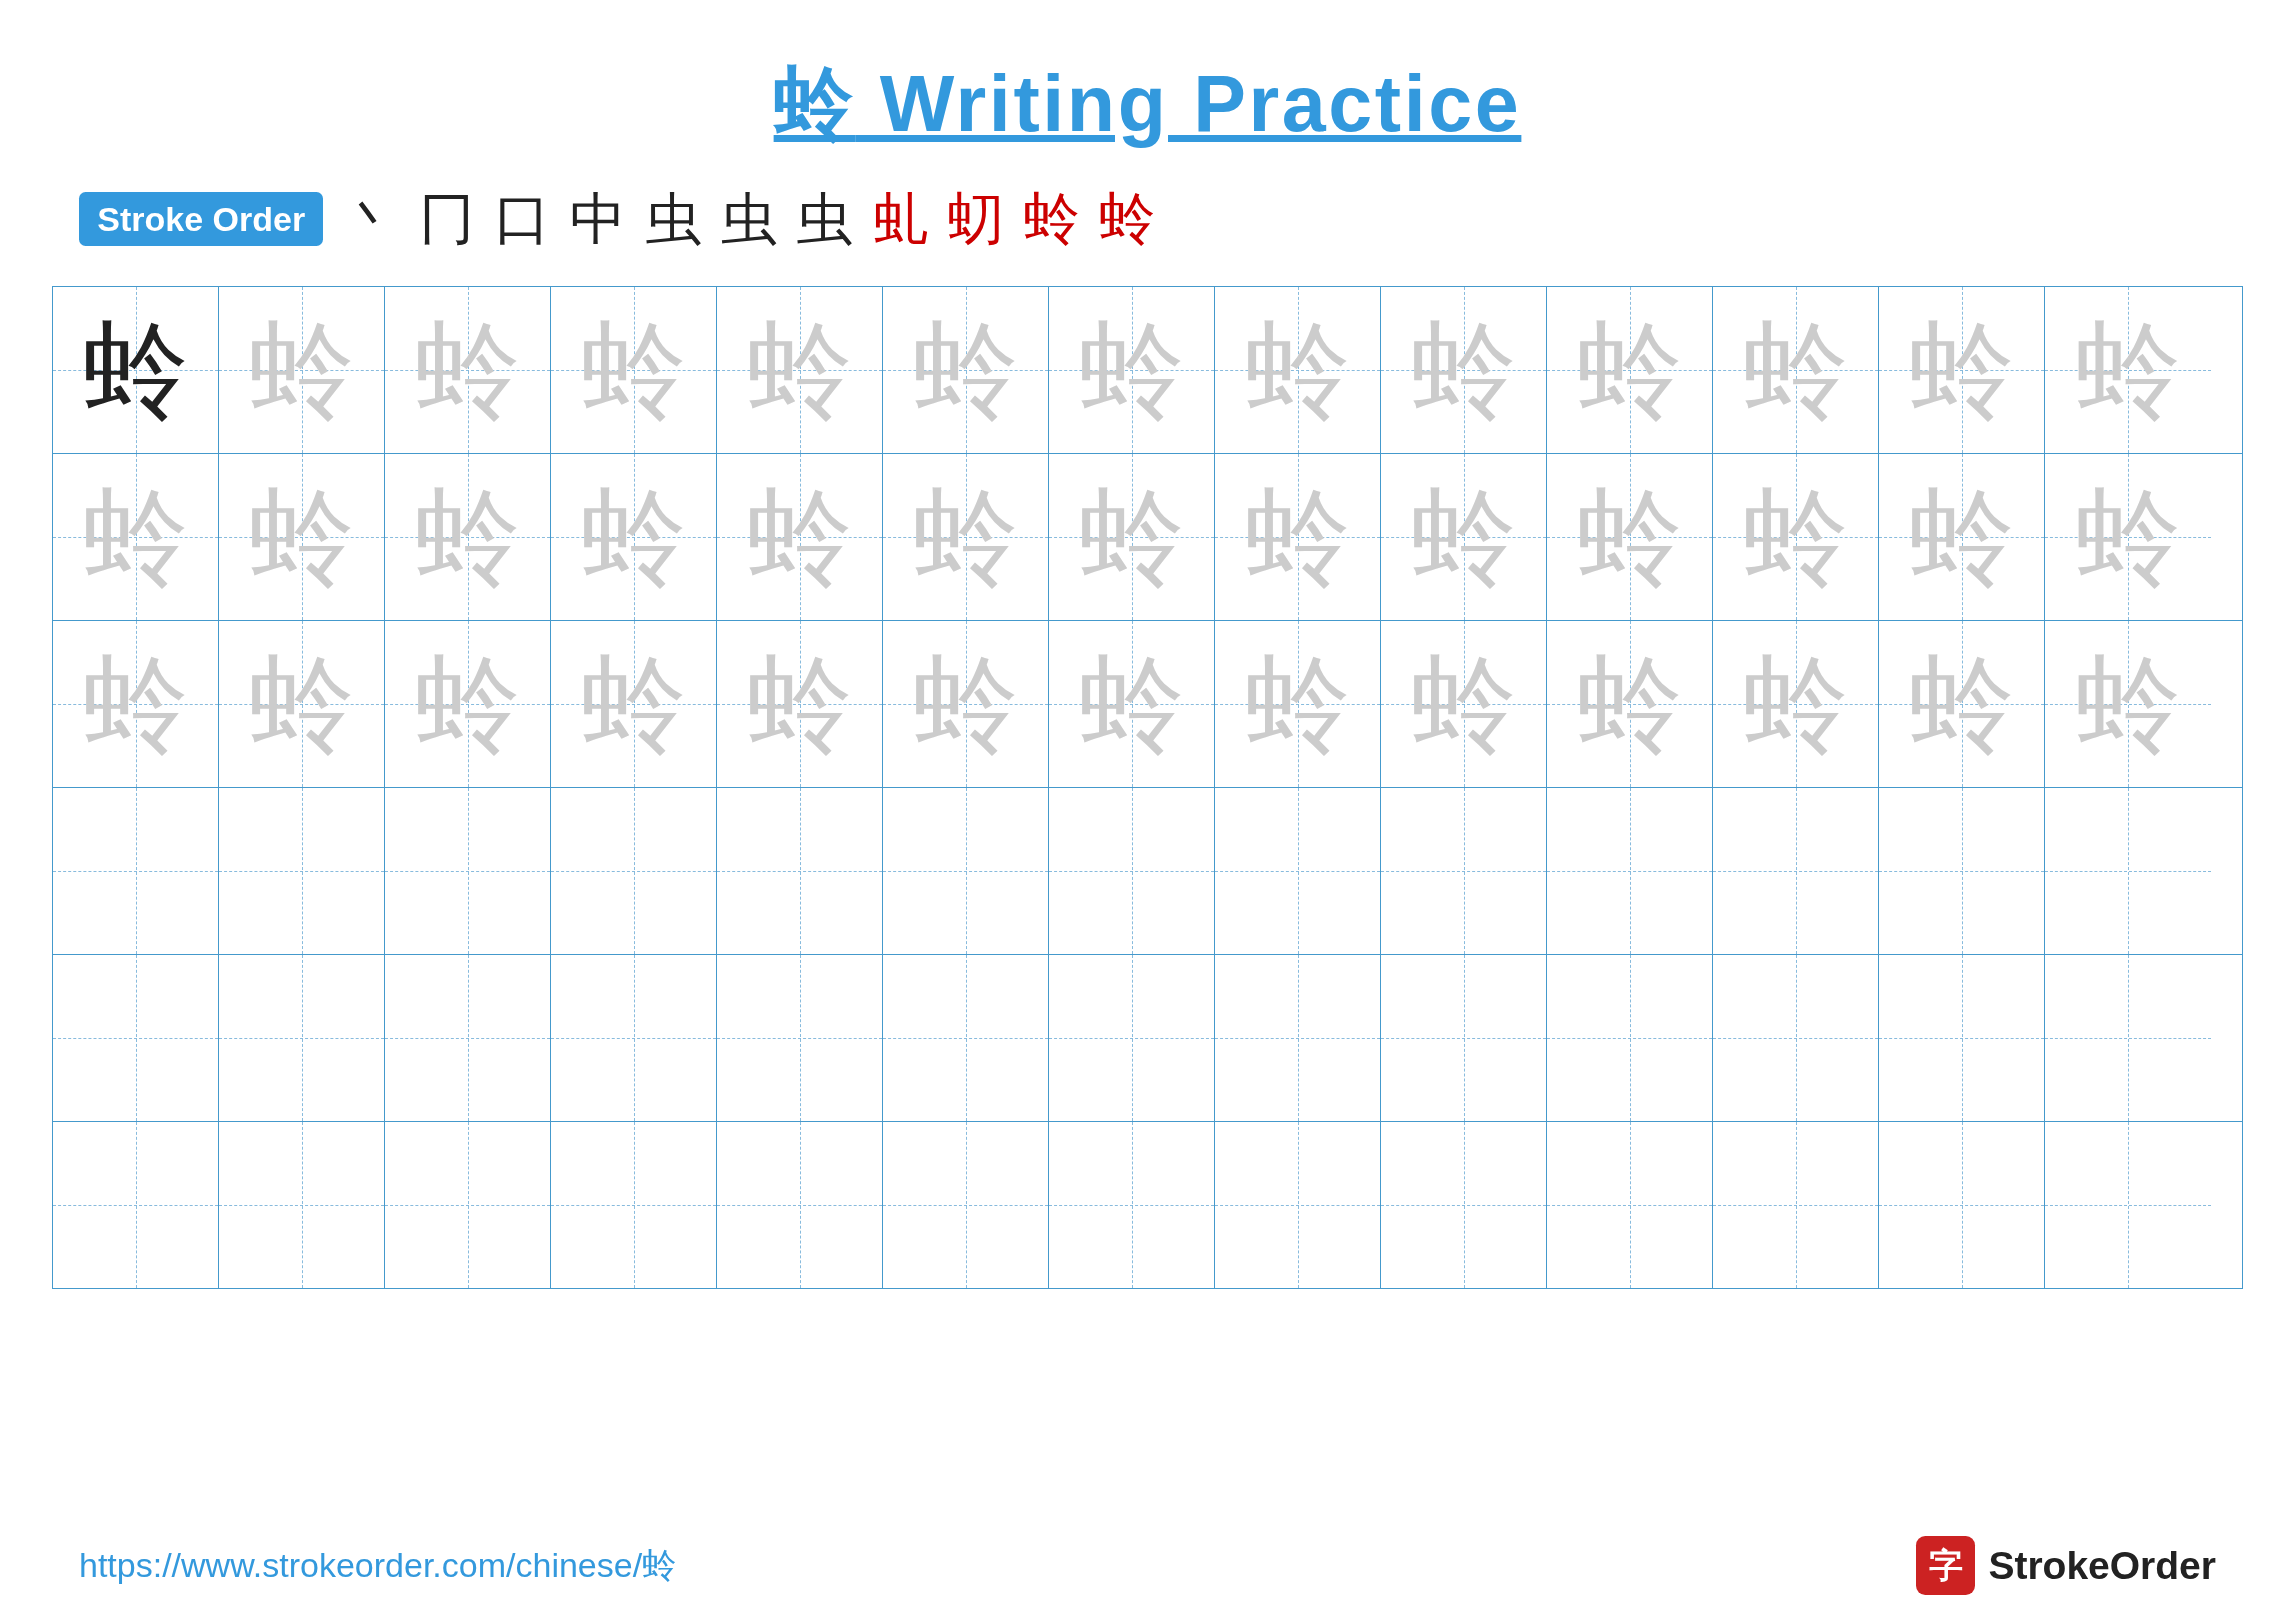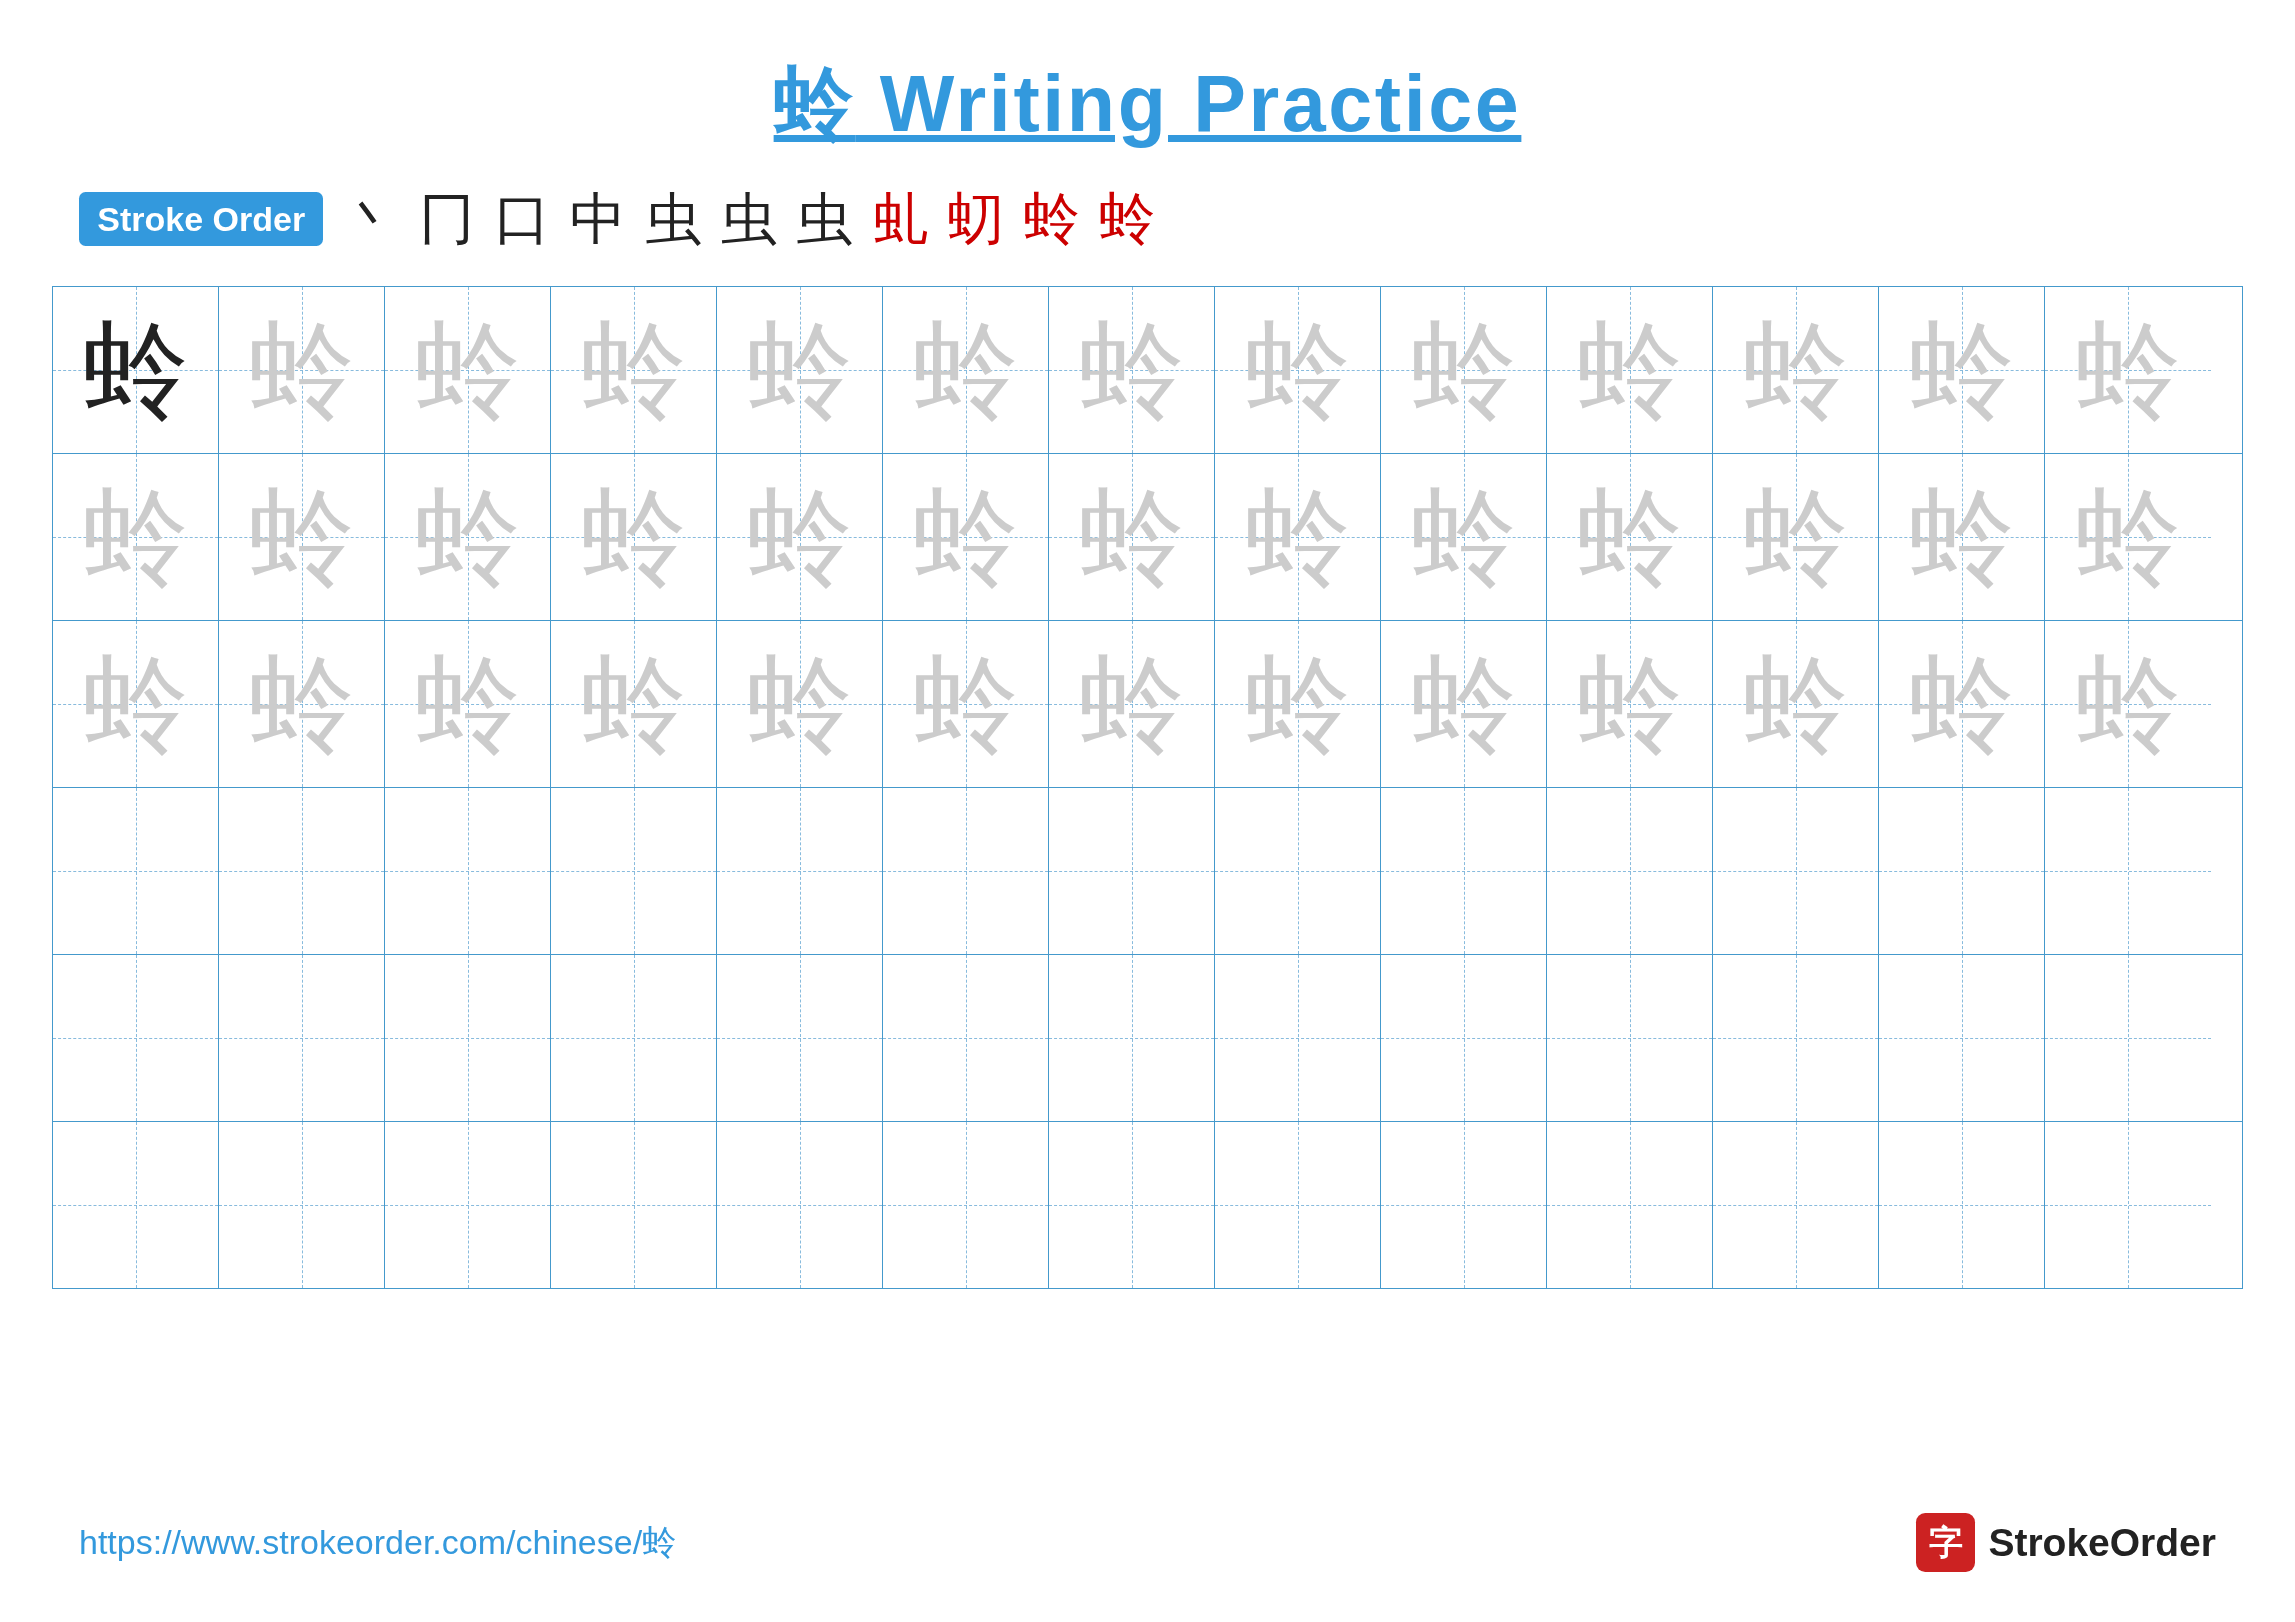--- a/index.html
+++ b/index.html
@@ -108,21 +108,21 @@
     .char-ghost {
       font-size: 105px;
       color: #cccccc;
       position: relative;
       z-index: 2;
       line-height: 1;
     }
 
     .footer {
       position: absolute;
-      bottom: 50px;
+      bottom: 27px;
       left: 0;
       right: 0;
       display: flex;
       align-items: center;
       justify-content: space-between;
       padding: 0 79px;
     }
 
     .footer-url {
       font-size: 34px;

